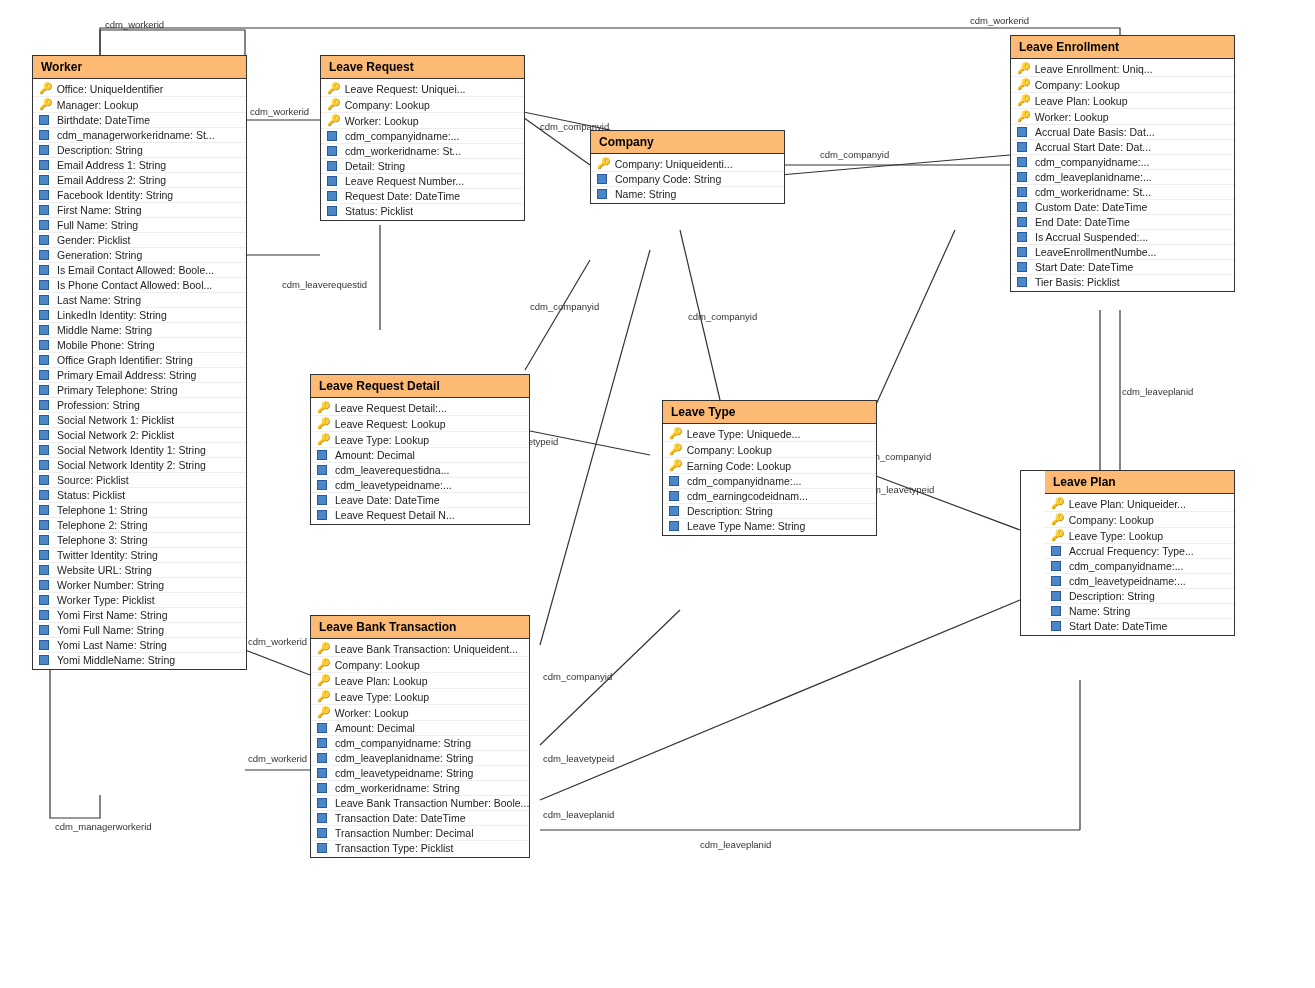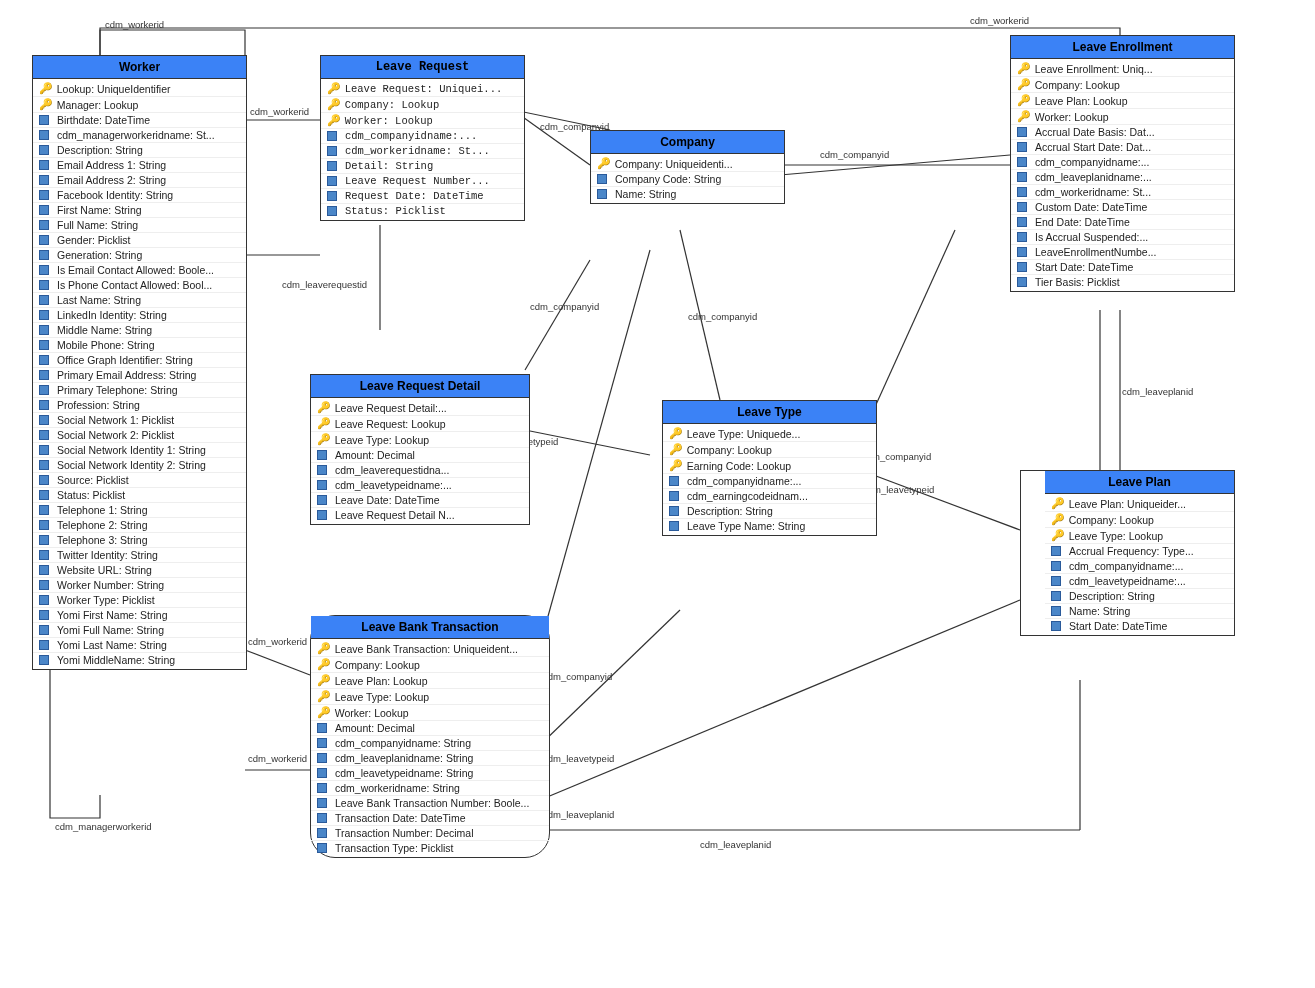--- a/index.html
+++ b/index.html
@@ -18,26 +18,26 @@
       height: 988px;
       background: #fff;
     }
     .entity-box {
       position: absolute;
       border: 1.5px solid #333;
       background: #fff;
       min-width: 180px;
     }
     .entity-header {
-      background: #3b82f6;
+      background: #fdba74;
       border-bottom: 1.5px solid #333;
       padding: 4px 8px;
       font-weight: bold;
       font-size: 12px;
-      text-align: center;
+      text-align: left;
     }
     .entity-body {
       padding: 2px 0;
     }
     .field-row {
       display: flex;
       align-items: center;
       padding: 1px 6px;
       font-size: 10.5px;
       white-space: nowrap;
@@ -147,21 +147,21 @@
 
   <div class="entity-box" style="left:32px;top:55px;width:215px;">
     <div class="entity-header">
       <span>Worker</span>
     </div>
     <div class="entity-body" id="worker-fields">
         <div class="field-row">
           <span class="field-icon">
             <span class="icon-key">🔑</span>
           </span>
-          <span class="field-text">Lookup: UniqueIdentifier</span>
+          <span class="field-text">Office: UniqueIdentifier</span>
         </div>
         <div class="field-row">
           <span class="field-icon">
             <span class="icon-key2">🔑</span>
           </span>
           <span class="field-text">Manager: Lookup</span>
         </div>
         <div class="field-row">
           <span class="field-icon">
             <span class="icon-field"></span>
@@ -380,21 +380,21 @@
         </div>
         <div class="field-row">
           <span class="field-icon">
             <span class="icon-field"></span>
           </span>
           <span class="field-text">Yomi MiddleName: String</span>
         </div>
       </div>
   </div>
 
-  <div class="entity-box" style="left:320px;top:55px;width:205px;font-family:Liberation Mono, monospace;">
+  <div class="entity-box" style="left:320px;top:55px;width:205px;">
     <div class="entity-header">
       <span>Leave Request</span>
     </div>
     <div class="entity-body" id="leaverequest-fields">
         <div class="field-row">
           <span class="field-icon">
             <span class="icon-key">🔑</span>
           </span>
           <span class="field-text">Leave Request: Uniquei...</span>
         </div>
@@ -574,21 +574,21 @@
         </div>
         <div class="field-row">
           <span class="field-icon">
             <span class="icon-field"></span>
           </span>
           <span class="field-text">Leave Type Name: String</span>
         </div>
       </div>
   </div>
 
-  <div class="entity-box" style="left:310px;top:615px;width:240px;border-radius:25px;">
+  <div class="entity-box" style="left:310px;top:615px;width:220px;">
     <div class="entity-header">
       <span>Leave Bank Transaction</span>
     </div>
     <div class="entity-body" id="leavebanktransaction-fields">
         <div class="field-row">
           <span class="field-icon">
             <span class="icon-key">🔑</span>
           </span>
           <span class="field-text">Leave Bank Transaction: Uniqueident...</span>
         </div>

